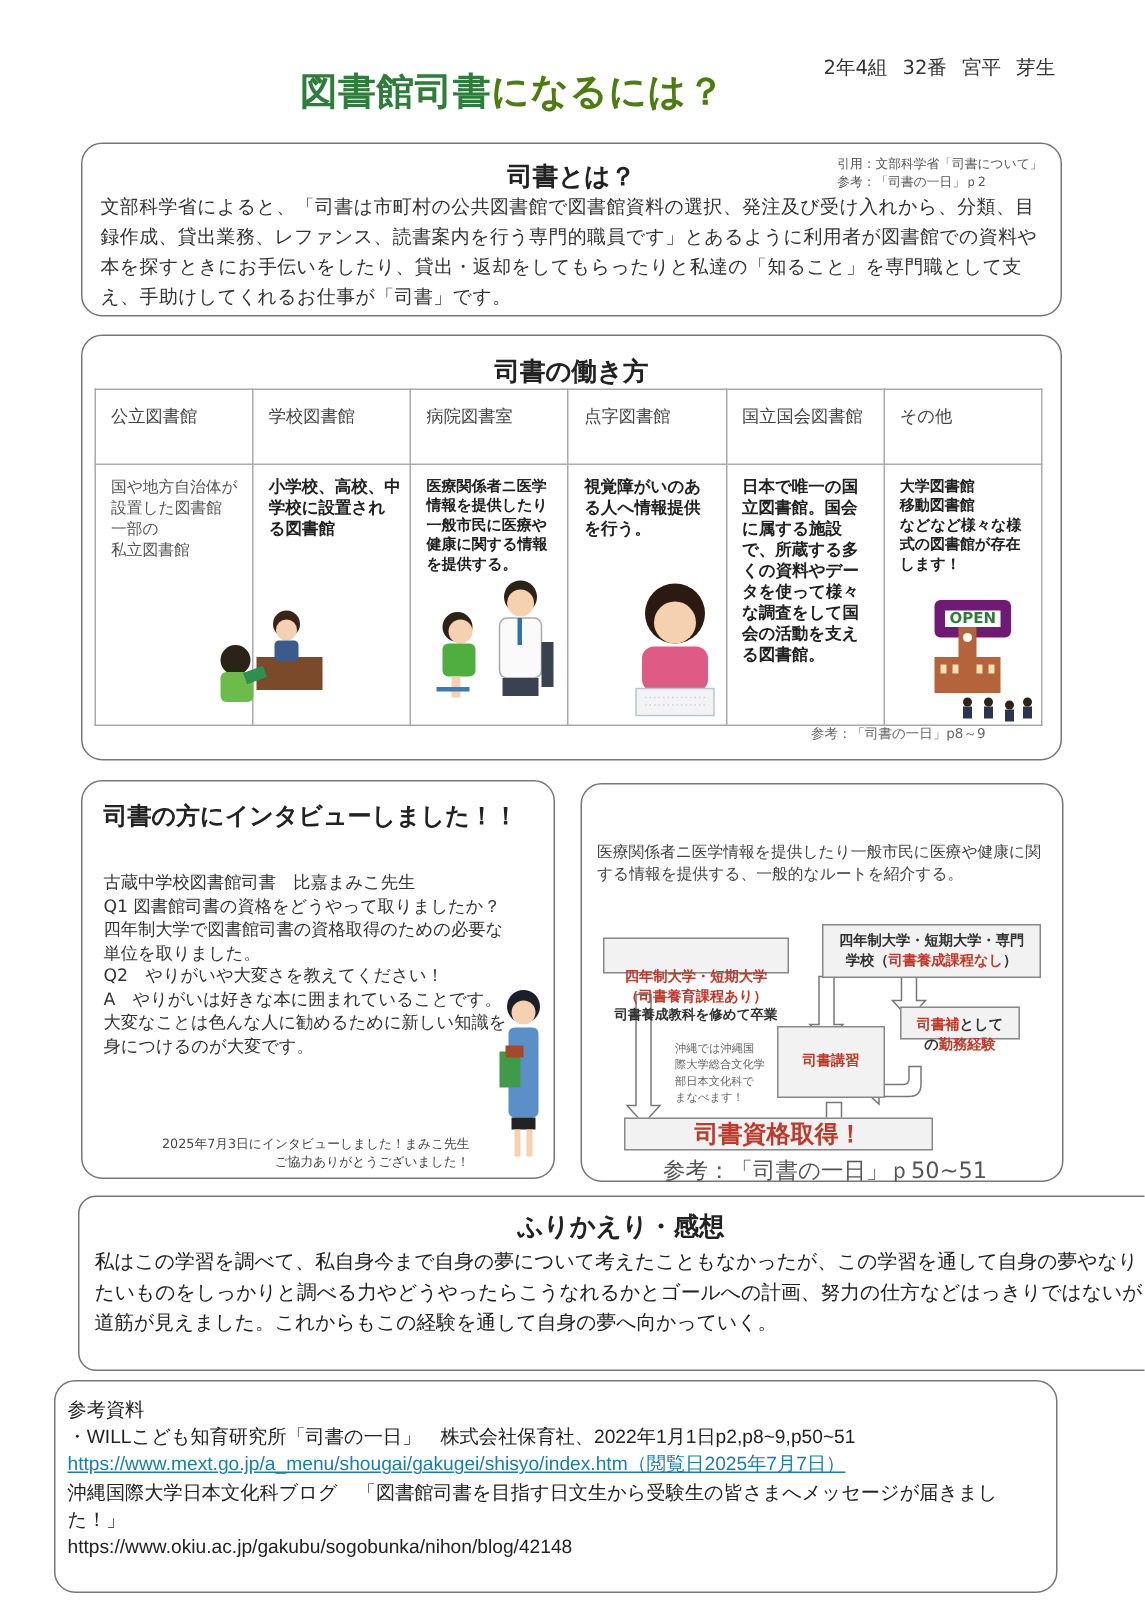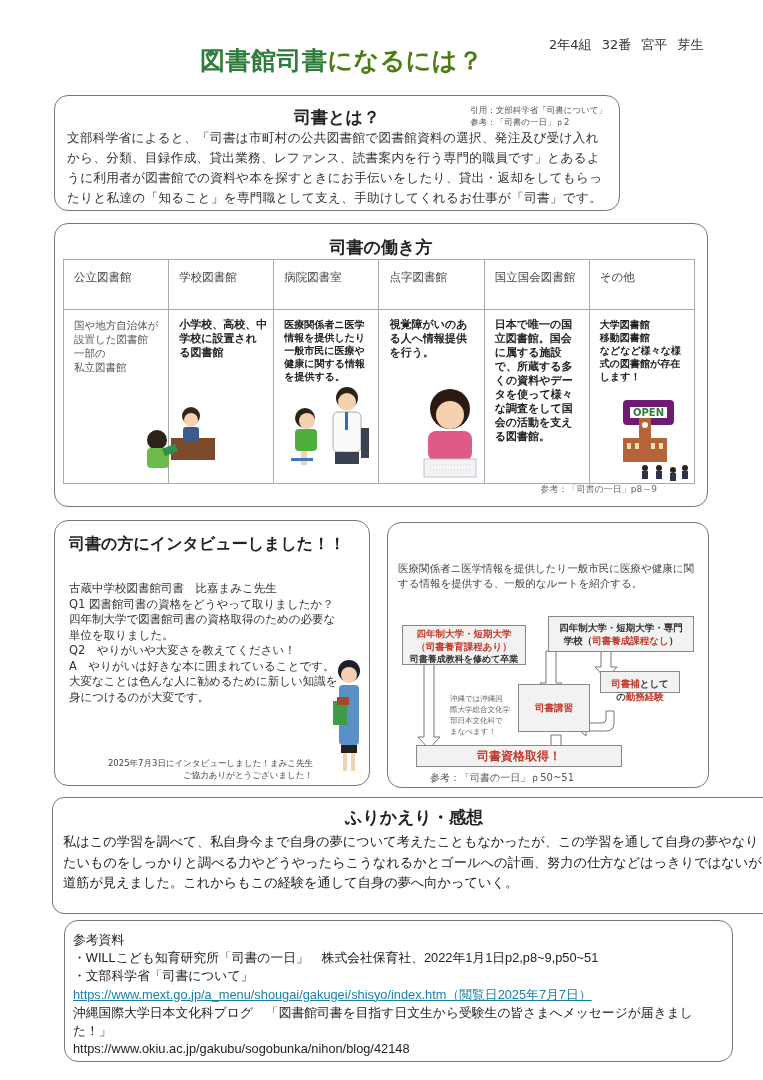--- a/index.html
+++ b/index.html
@@ -7,21 +7,21 @@
   body { position: relative; font-family: "DejaVu Sans", sans-serif; color: #222; }
 
   .header-title { position: absolute; left: 200px; top: 44px; width: 320px; font-size: 25px; font-weight: bold; letter-spacing: 0.5px; white-space: nowrap; }
   .header-title .green { color: #2e7d3a; }
   .header-title .black { color: #4d7c0f; }
   .student-info { position: absolute; left: 549px; top: 36px; font-size: 13px; color: #333; white-space: nowrap; word-spacing: 6px; }
 
   .box { position: absolute; border: 1.3px solid #777; border-radius: 14px; background: #fff; }
 
   
-  #box-what { left: 54px; top: 95px; width: 566px; height: 116px; }
+  #box-what { left: 54px; top: 95px; width: 654px; height: 116px; }
   #box-what .sec-title { position: absolute; left: 0; width: 100%; top: 10px; text-align: center; font-size: 17px; font-weight: bold; }
   #box-what .cite { position: absolute; right: 12px; top: 8px; font-size: 8.5px; color: #555; line-height: 12px; }
   #box-what .body { position: absolute; left: 12px; right: 10px; top: 32px; font-size: 12.6px; line-height: 20px; color: #333; letter-spacing: 0.3px; }
 
   
   #box-work { left: 54px; top: 223px; width: 654px; height: 284px; }
   #box-work .sec-title { position: absolute; left: 0; width: 100%; top: 12px; text-align: center; font-size: 17px; font-weight: bold; }
   .work-table { position: absolute; left: 8px; top: 35px; width: 632px; border-collapse: collapse; table-layout: fixed; }
   .work-table th, .work-table td { border: 1px solid #aaa; vertical-align: top; text-align: left; }
   .work-table th { font-weight: normal; font-size: 11.5px; color: #444; height: 50px; padding: 10px 8px 0 10px; line-height: 14px; }
@@ -39,29 +39,29 @@
   #box-interview .body { position: absolute; left: 14px; top: 60px; width: 270px; font-size: 11.5px; line-height: 15.5px; color: #333; }
   #box-interview .thanks { position: absolute; left: 48px; top: 236px; width: 210px; font-size: 8.5px; line-height: 12px; color: #444; text-align: right; }
 
   
   #box-how { left: 387px; top: 522px; width: 322px; height: 266px; }
   #box-how .sec-title { position: absolute; left: 0; width: 100%; top: 14px; text-align: center; font-size: 17px; font-weight: bold; }
   #box-how .intro { position: absolute; left: 10px; top: 38px; width: 300px; font-size: 10.5px; line-height: 15px; color: #444; }
   .fbox { position: absolute; background: #f2f2f2; border: 1px solid #888; text-align: center; font-weight: bold; font-size: 9.5px; line-height: 13px; color: #333; }
   .red { color: #c0392b; }
   .note { position: absolute; font-size: 7.5px; line-height: 11px; color: #666; }
-  .how-ref { position: absolute; left: 42px; top: 248px; font-size: 10px; color: #555; }
+  .how-ref { position: absolute; left: 54px; top: 248px; font-size: 15px; color: #555; }
 
   
   #box-reflect { left: 52px; top: 797px; width: 724px; height: 117px; border-radius: 12px; }
   #box-reflect .sec-title { position: absolute; left: 0; width: 100%; top: 8px; text-align: center; font-size: 17px; font-weight: bold; }
   #box-reflect .body { position: absolute; left: 10px; right: 8px; top: 34px; font-size: 13.2px; line-height: 20.5px; color: #222; }
 
   
-  #box-refs { left: 64px; top: 920px; width: 669px; height: 142px; }
+  #box-refs { left: 36px; top: 920px; width: 669px; height: 142px; }
   #box-refs .body { position: absolute; left: 8px; top: 10px; right: 6px; font-family: "Liberation Sans", sans-serif; font-size: 12.8px; line-height: 18.2px; color: #222; }
   #box-refs a { color: #1a7fa8; text-decoration: underline; }
 </style>
 </head>
 <body>
 
 <div class="header-title">
   <span class="green">図書館司書</span><span class="black">になるには？</span>
 </div>
 <div class="student-info">2年4組 32番 宮平 芽生</div>
@@ -202,52 +202,51 @@
       <path d="M158 128 h10 v32 h6 l-11 12 l-11 -12 h6 z"></path>
 
       <path d="M213 128 h10 v16 h6 l-11 12 l-11 -12 h6 z"></path>
 
       <path d="M226 188 v12 q0 8 -8 8 h-20 v5 l-10 -9 l10 -9 v5 h16 q4 0 4 -4 v-8 z"></path>
 
       <path d="M168 220 h10 v14 h6 l-11 12 l-11 -12 h6 z" transform="translate(-5 -8)"></path>
     </g>
   </svg>
 
-  <div class="fbox" style="left:14px; top:102px; width:124px; height:40px; padding-top:1px;">
+  <div class="fbox" style="left:14px; top:102px; width:124px; height:24px; padding-top:19px;">
     <div class="red">四年制大学・短期大学</div>
     <div class="red">（司書養育課程あり）</div>
     <div style="white-space:nowrap; font-size:9px;">司書養成教科を修めて卒業</div>
   </div>
 
   <div class="fbox" style="left:160px; top:93px; width:146px; height:36px; padding-top:4px;">
     <div>四年制大学・短期大学・専門</div>
     <div><span>学校（</span><span class="red">司書養成課程なし</span><span>）</span></div>
   </div>
 
   <div class="fbox" style="left:212px; top:148px; width:80px; height:22px; padding-top:5px;">
     <div><span class="red">司書補</span><span>として</span></div>
     <div><span>の</span><span class="red">勤務経験</span></div>
   </div>
 
   <div class="fbox red" style="left:130px; top:161px; width:72px; height:48px; padding-top:16px;">司書講習</div>
 
   <div class="note" style="left:62px; top:170px; width:60px;">沖縄では沖縄国際大学総合文化学部日本文化科でまなべます！</div>
 
-  <div class="fbox red" style="left:28px; top:222px; width:206px; height:22px; font-size:12px; line-height:20px;">司書資格取得！</div>
+  <div class="fbox red" style="left:28px; top:222px; width:206px; height:22px; font-size:16px; line-height:20px;">司書資格取得！</div>
 
   <div class="how-ref">参考：「司書の一日」ｐ50~51</div>
 </div>
 
 <div class="box" id="box-reflect">
   <div class="sec-title">ふりかえり・感想</div>
   <div class="body">私はこの学習を調べて、私自身今まで自身の夢について考えたこともなかったが、この学習を通して自身の夢やなりたいものをしっかりと調べる力やどうやったらこうなれるかとゴールへの計画、努力の仕方などはっきりではないが道筋が見えました。これからもこの経験を通して自身の夢へ向かっていく。</div>
 </div>
 
 <div class="box" id="box-refs">
   <div class="body">
     <div>参考資料</div>
     <div>・WILLこども知育研究所「司書の一日」　株式会社保育社、2022年1月1日p2,p8~9,p50~51</div>
-    <div>・文部科学省「司書について」</div>
     <div><a>https://www.mext.go.jp/a_menu/shougai/gakugei/shisyo/index.htm（閲覧日2025年7月7日）</a></div>
     <div>沖縄国際大学日本文化科ブログ　「図書館司書を目指す日文生から受験生の皆さまへメッセージが届きました！」</div>
     <div>https://www.okiu.ac.jp/gakubu/sogobunka/nihon/blog/42148</div>
   </div>
 </div>
 
 </body></html>

